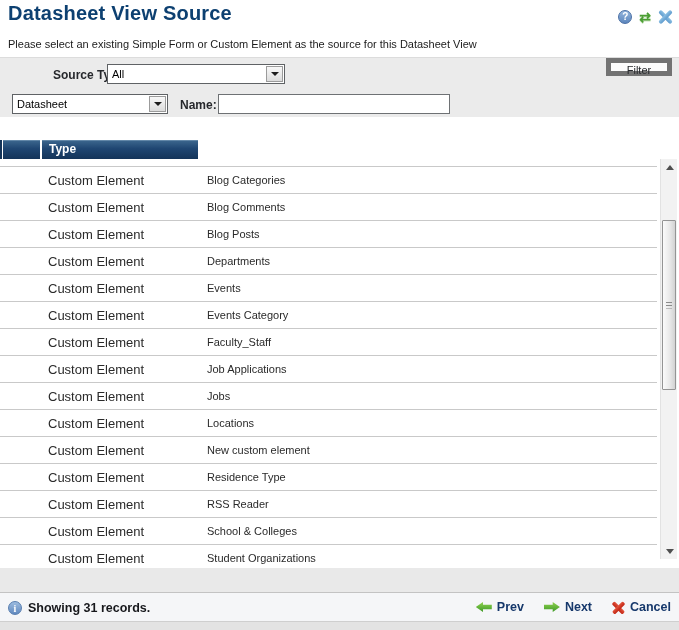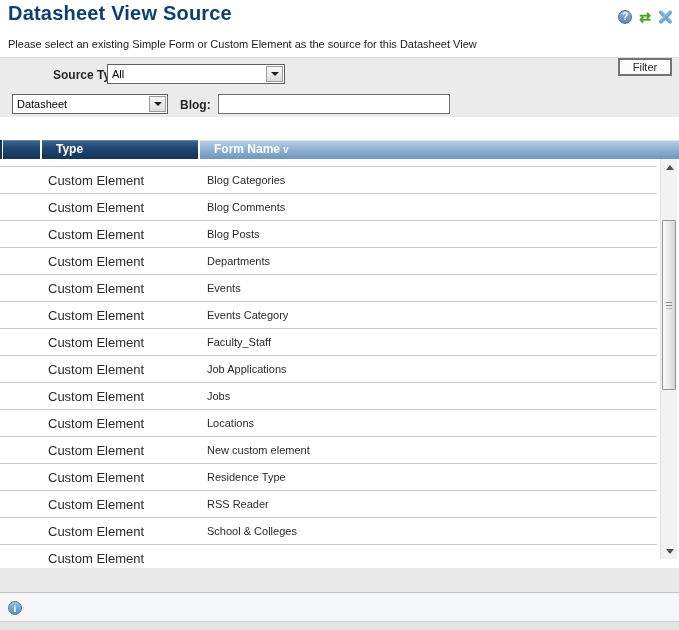--- a/index.html
+++ b/index.html
@@ -76,36 +76,36 @@
     content: ""; width: 0; height: 0;
     border-left: 4px solid transparent; border-right: 4px solid transparent;
     border-top: 4px solid #1c1c1c;
   }
   .name-input {
     position: absolute; left: 218px; top: 36px; width: 232px; height: 20px;
     border: 1px solid #6e7174; background: #fff;
     font-family: "Liberation Sans", sans-serif; font-size: 11px; padding: 0 4px;
   }
   .filter-btn {
-    position: absolute; right: 7px; top: 0px; width: 54px; height: 18px;
-    background: #fcfcfc; border: 2px solid #737373;
+    position: absolute; right: 7px; top: 0px; width: 66px; height: 18px;
+    background: #fcfcfc; border: 5px solid #737373;
     font-family: "Liberation Sans", sans-serif;
     font-size: 11px; color: #26282c; cursor: pointer; line-height: 15px; margin-left: 25px;
   }
 
   
   .grid-header { position: absolute; left: 0; top: 140px; width: 679px; height: 19px; }
   .grid-header::before {
     content: ""; position: absolute; left: 0; top: 0; bottom: 0; width: 2px;
     background: #143459;
   }
   .hcell {
     position: absolute; top: 0; height: 19px;
     line-height: 19px; font-size: 12px; font-weight: bold; color: #fff;
-    padding-left: 14px; cursor: pointer;
+    padding-left: 7px; cursor: pointer;
   }
   .hcell.dark {
     background: linear-gradient(180deg,#3d688f 0%, #1f4672 45%, #143459 100%);
     box-shadow: inset 0 1px 0 #6287a8;
   }
   .hcell.light {
     background: linear-gradient(180deg,#bdd2e4 0%, #8aaed0 55%, #7097be 100%);
     box-shadow: inset 0 1px 0 #d9e6f1;
   }
   .hc0 { left: 3px;   width: 37px; }
@@ -218,32 +218,29 @@
     <div class="sel sel-source-type">
       <span class="sel-value">All</span>
       <span class="sel-btn"></span>
     </div>
     <button class="filter-btn">Filter</button>
 
     <div class="sel sel-containing">
       <span class="sel-value">Datasheet</span>
       <span class="sel-btn"></span>
     </div>
-    <span class="flabel label-name">Blog:</span>
+    <span class="flabel label-name">Name:</span>
     <input class="name-input" type="text" value="" style="">
   </div>
 
   <div class="grid-header">
     <div class="hcell dark hc0"></div>
     <div class="hcell dark hc1">
       <span>Type</span>
     </div>
-    <div class="hcell light hc2">
-      <span>Form Name</span><span class="sort-indicator">v</span>
-    </div>
   </div>
 
   <div class="grid-viewport">
     <div class="rows" id="rows">
     <div class="grid-row">
       
       
     </div>
 
     <div class="grid-row">
@@ -311,29 +308,45 @@
       <span class="cell-name">RSS Reader</span>
     </div>
 
     <div class="grid-row">
       <span class="cell-type">Custom Element</span>
       <span class="cell-name">School &amp; Colleges</span>
     </div>
 
     <div class="grid-row">
       <span class="cell-type">Custom Element</span>
+      <span class="cell-name">Student Organizations</span>
     </div>
   </div>
   </div>
 
   <div class="scrollbar">
     <div class="sb-up"></div>
     <div class="sb-thumb"></div>
     <div class="sb-down"></div>
   </div>
 
   <div class="gray-band"></div>
   <div class="footer">
     <span class="info-icon">i</span>
+    <span class="status-text">Showing 31 records.</span>
+    <div class="footer-nav">
+      <span class="nav-btn">
+        <span class="arrow-left-icon"></span>
+        <span class="nav-label">Prev</span>
+      </span>
+      <span class="nav-btn">
+        <span class="arrow-right-icon"></span>
+        <span class="nav-label">Next</span>
+      </span>
+      <span class="nav-btn">
+        <span class="cancel-x-icon"></span>
+        <span class="nav-label">Cancel</span>
+      </span>
+    </div>
   </div>
   <div class="bottom-strip"></div>
 
 </div>
 
 </body></html>

